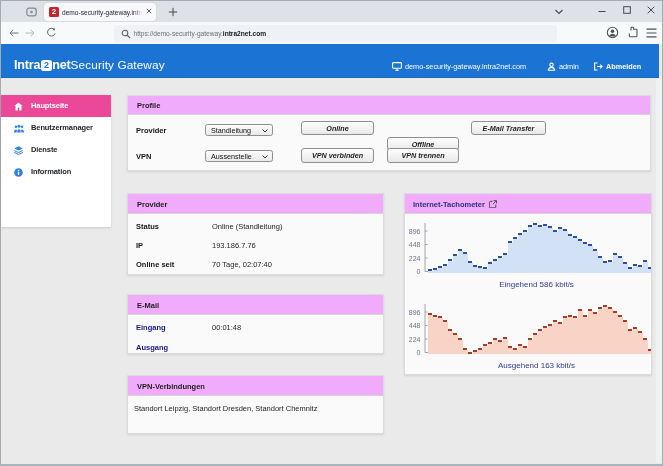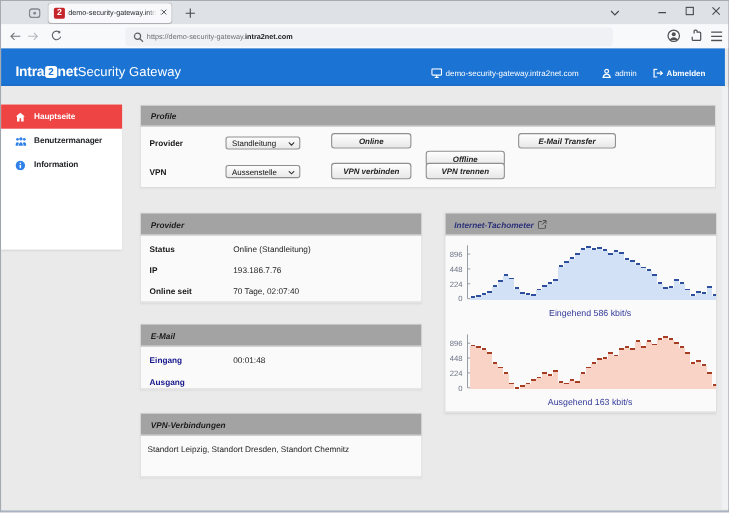--- a/index.html
+++ b/index.html
@@ -36,25 +36,25 @@
 #logo { position:absolute; left:13px; top:11.5px; height:18px; color:#fff; font-size:12.6px; font-weight:bold; line-height:18px; letter-spacing:-0.2px; }
 #logo .two { display:inline-block; width:11px; height:11px; background:#fff; color:#1b73d3; border-radius:2.5px; font-size:9px; line-height:11.5px; text-align:center; vertical-align:1px; margin:0 0.5px; }
 #logo .sg { font-weight:normal; letter-spacing:0.1px; margin-left:0; font-size:11.8px; }
 .hitem { position:absolute; top:60px; height:13px; line-height:13px; color:#fff; font-size:7.3px; white-space:nowrap; }
 .hitem svg { vertical-align:-2px; margin-right:3px; }
 
 #sidebar { position:absolute; left:1px; top:95px; width:110px; height:132px; background:#fff; box-shadow:0 1px 2px rgba(0,0,0,.15); }
 .mi { position:relative; height:22px; }
 .mi .lbl { position:absolute; left:30px; top:0; height:22px; line-height:22px; font-size:7.5px; color:#222428; font-weight:bold; letter-spacing:-0.1px; }
 .mi svg { position:absolute; left:13px; top:6.5px; }
-.mi.act { background:#ef4444; }
+.mi.act { background:#ec4899; }
 .mi.act .lbl { color:#fff; font-weight:bold; }
 
 .card { position:absolute; background:#fafafa; border:1px solid #dcdcdc; box-shadow:0 1px 2px rgba(0,0,0,.10); }
-.chead { height:19px; background:#a3a3a3; border-bottom:1px solid #d6d6d6; line-height:19px; font-size:7.5px; font-weight:bold; color:#1c1c1c; padding-left:9px;font-style:italic; }
+.chead { height:19px; background:#f0abfc; border-bottom:1px solid #d6d6d6; line-height:19px; font-size:7.5px; font-weight:bold; color:#1c1c1c; padding-left:9px; }
 #cProfile { left:127px; top:95px; width:524px; height:76px; }
 #cProvider { left:127px; top:193px; width:257px; height:82px; }
 #cProvider .chead { height:20px; line-height:21px; }
 #cEmail { left:127px; top:294px; width:257px; height:60px; }
 #cEmail .chead { height:20px; line-height:21px; }
 #cVpn { left:127px; top:375px; width:257px; height:59px; }
 #cVpn .chead { height:20px; line-height:21px; }
 #cTacho { left:404px; top:193px; width:248px; height:182px; }
 #cTacho .chead { height:20px; line-height:21px; color:#2c3178; padding-left:8px; }
 .row { position:absolute; font-size:7.5px; color:#1e1e1e; }
@@ -163,38 +163,45 @@
     <svg width="10" height="9" viewBox="0 0 10 9">
         <circle cx="1.9" cy="2.7" r="1.2" fill="#2f80e8"></circle>
         <circle cx="8.1" cy="2.7" r="1.2" fill="#2f80e8"></circle>
         <circle cx="5" cy="2.2" r="1.5" fill="#2f80e8"></circle>
         <path d="M0 8.4c0-1.9.8-3 1.9-3 .5 0 1 .2 1.3.7-.4.6-.6 1.4-.6 2.3zM10 8.4c0-1.9-.8-3-1.9-3-.5 0-1 .2-1.3.7.4.6.6 1.4.6 2.3zM3.2 8.4c0-1.9.8-3.1 1.8-3.1s1.8 1.2 1.8 3.1z" fill="#2f80e8"></path>
       </svg>
     <div class="lbl">Benutzermanager</div>
   </div>
   <div class="mi">
     <svg width="9" height="9" viewBox="0 0 9 9">
+        <path d="M4.5 0.2L8.8 2.4 4.5 4.6 0.2 2.4z" fill="#2f80e8"></path>
+        <path d="M0.2 4.5l4.3 2.2 4.3-2.2M0.2 6.4l4.3 2.2 4.3-2.2" fill="none" stroke="#2f80e8" stroke-width="1"></path>
+      </svg>
+    <div class="lbl">Dienste</div>
+  </div>
+  <div class="mi">
+    <svg width="9" height="9" viewBox="0 0 9 9">
         <circle cx="4.5" cy="4.5" r="4.3" fill="#2f80e8"></circle>
         <circle cx="4.5" cy="2.4" r="0.75" fill="#fff"></circle>
         <rect x="3.85" y="3.7" width="1.3" height="3.3" rx="0.6" fill="#fff"></rect>
       </svg>
     <div class="lbl">Information</div>
   </div>
 </div>
 
 <div class="card" id="cProfile">
   <div class="chead">Profile</div>
 </div>
 <div class="row" style="left:136px; top:126px;"><b>Provider</b></div>
 <div class="sel" style="left:205px; top:124px;">Standleitung<svg class="chev" width="6" height="4" viewBox="0 0 6 4">
       <path d="M0.5 0.5L3 3l2.5-2.5" fill="none" stroke="#333" stroke-width="1"></path>
     </svg></div>
 <div class="btn" style="left:301px; top:121px; width:73px;">Online</div>
 <div class="btn" style="left:387px; top:121px; width:72px;margin-top:16px;">Offline</div>
-<div class="btn" style="left:471px; top:121px; width:89px;">E-Mail Transfer</div>
+<div class="btn" style="left:471px; top:121px; width:75px;">E-Mail Transfer</div>
 <div class="row" style="left:136px; top:152px;"><b>VPN</b></div>
 <div class="sel" style="left:205px; top:150px;">Aussenstelle<svg class="chev" width="6" height="4" viewBox="0 0 6 4">
       <path d="M0.5 0.5L3 3l2.5-2.5" fill="none" stroke="#333" stroke-width="1"></path>
     </svg></div>
 <div class="btn" style="left:301px; top:148px; width:73px; height:15px; line-height:14px;">VPN verbinden</div>
 <div class="btn" style="left:387px; top:148px; width:72px; height:15px; line-height:14px;">VPN trennen</div>
 
 <div class="card" id="cProvider">
   <div class="chead">Provider</div>
 </div>

